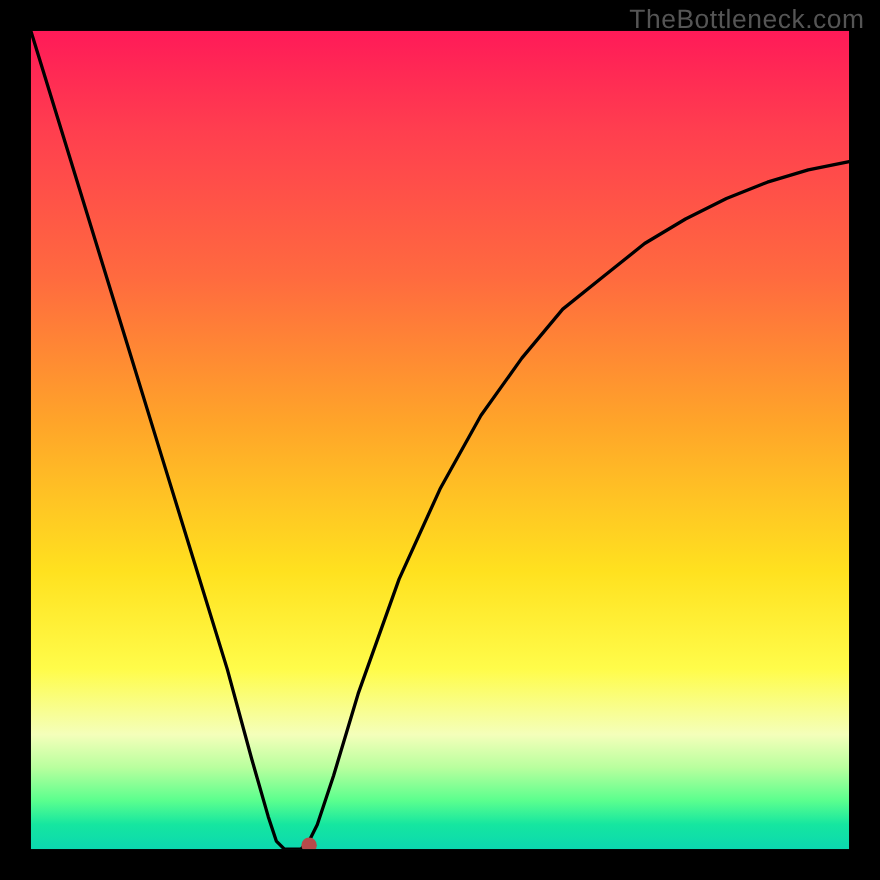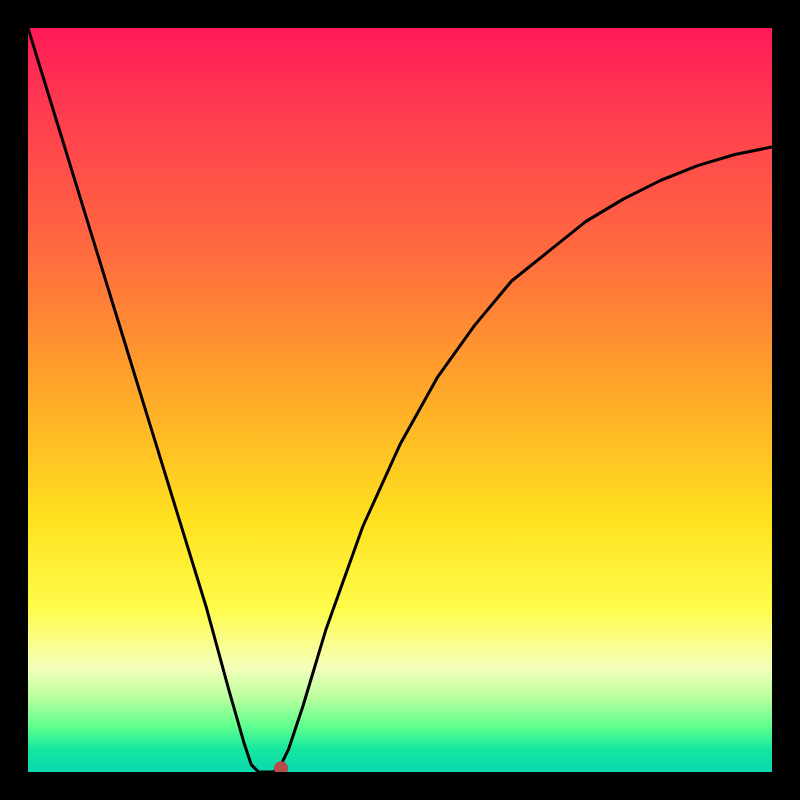--- a/index.html
+++ b/index.html
@@ -69,20 +69,21 @@
   }
   .marker {
     fill: #b74a4a;
     stroke: none;
   }
 </style>
 </head>
 <body>
 
 <div class="frame">
+  <div class="watermark">TheBottleneck.com</div>
 
   <div class="plot-area">
     <div class="gradient-bg"></div>
 
     <svg class="curve" viewBox="0 0 744 744" preserveAspectRatio="none">
       <path d="M0.0 0.0 L29.8 96.7 L59.5 193.4 L89.3 290.2 L119.0 386.9 L148.8 483.6 L178.6 580.3 L200.9 662.2 L215.8 714.2 L223.2 736.6 L230.6 744.0 L238.1 744.0 L245.5 744.0 L253.0 736.6 L260.4 721.7 L275.3 677.0 L297.6 602.6 L334.8 498.5 L372.0 416.6 L409.2 349.7 L446.4 297.6 L483.6 253.0 L520.8 223.2 L558.0 193.4 L595.2 171.1 L632.4 152.5 L669.6 137.6 L706.8 126.5 L744.0 119.0"></path>
       <circle class="marker" r="7" cx="253.0" cy="740.3"></circle>
     </svg>
   </div>
 </div>

